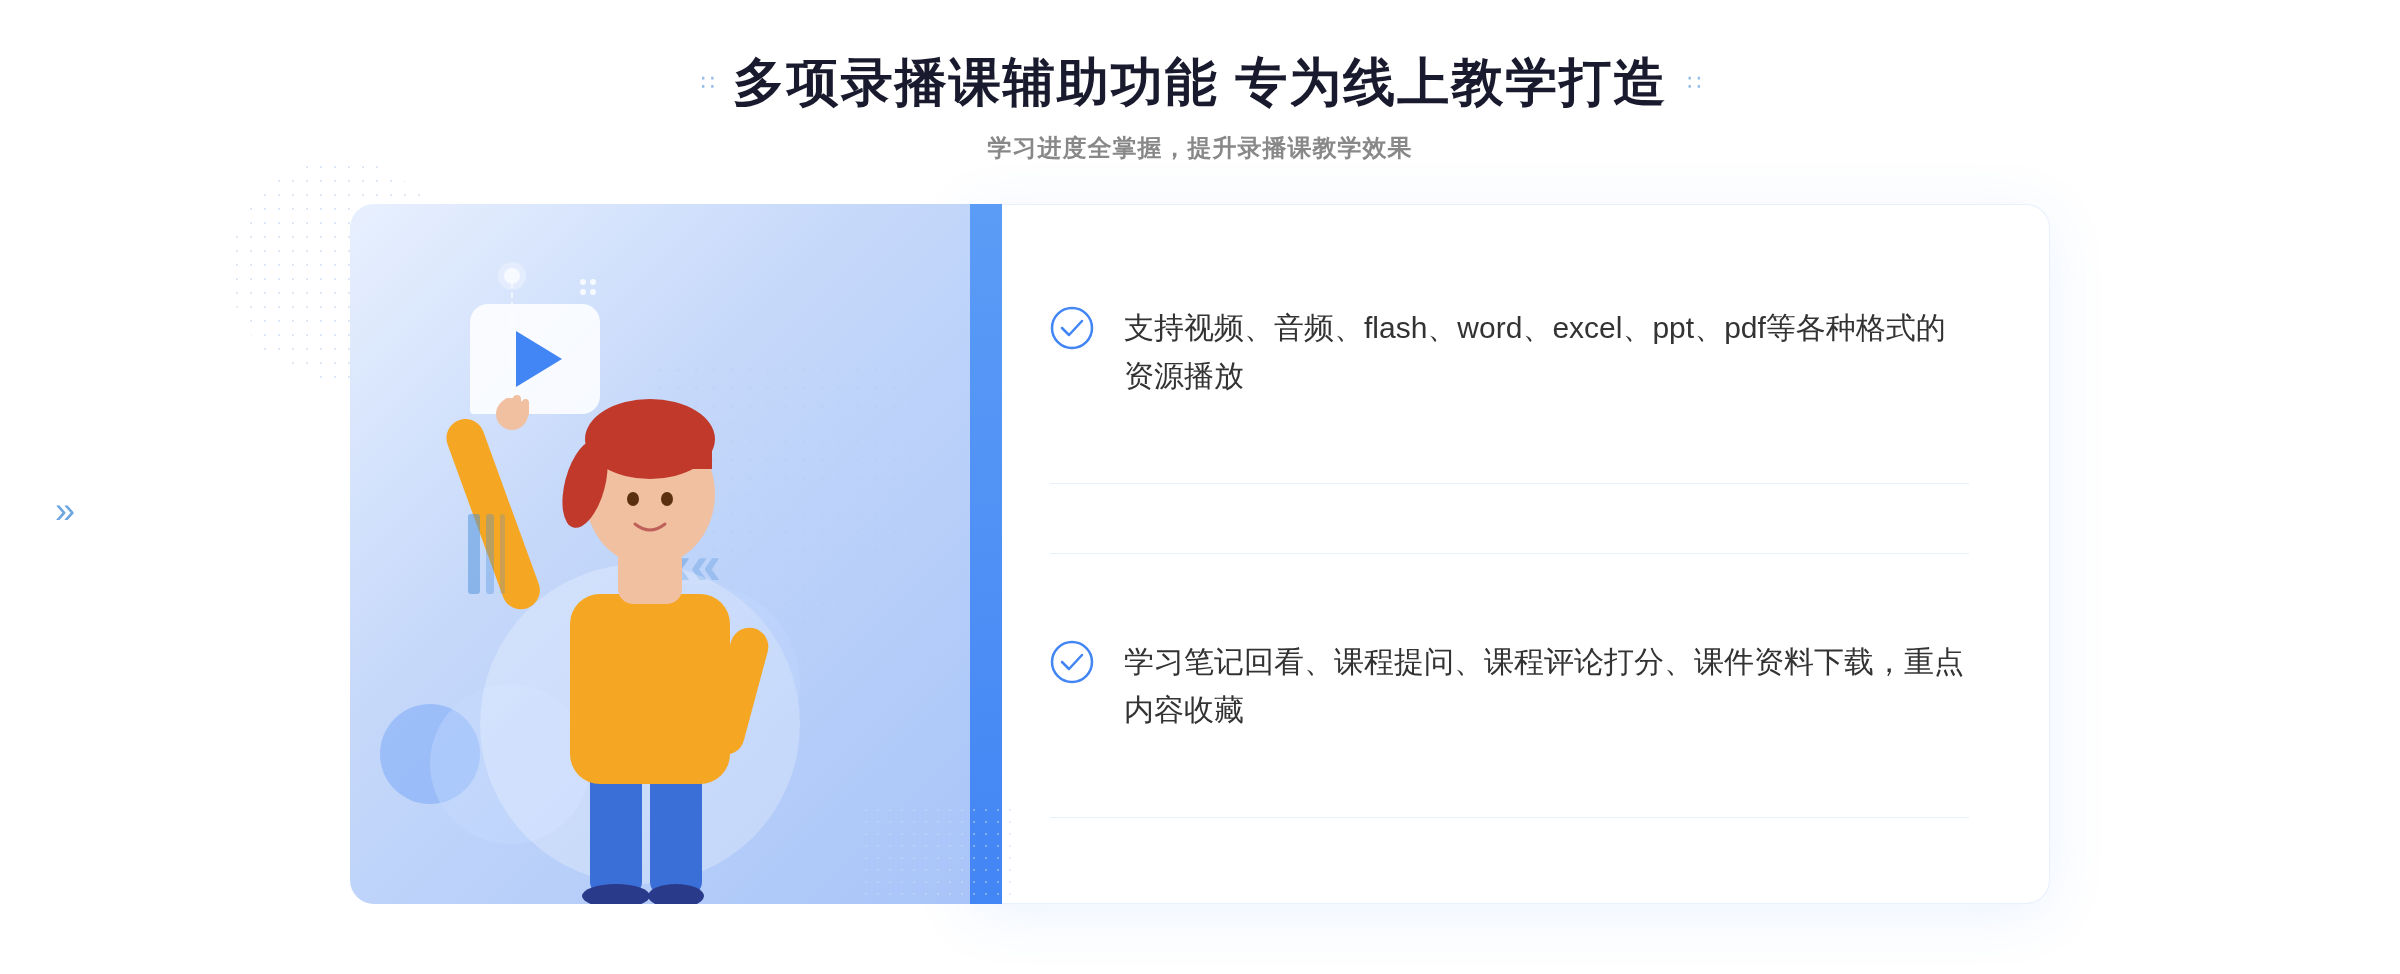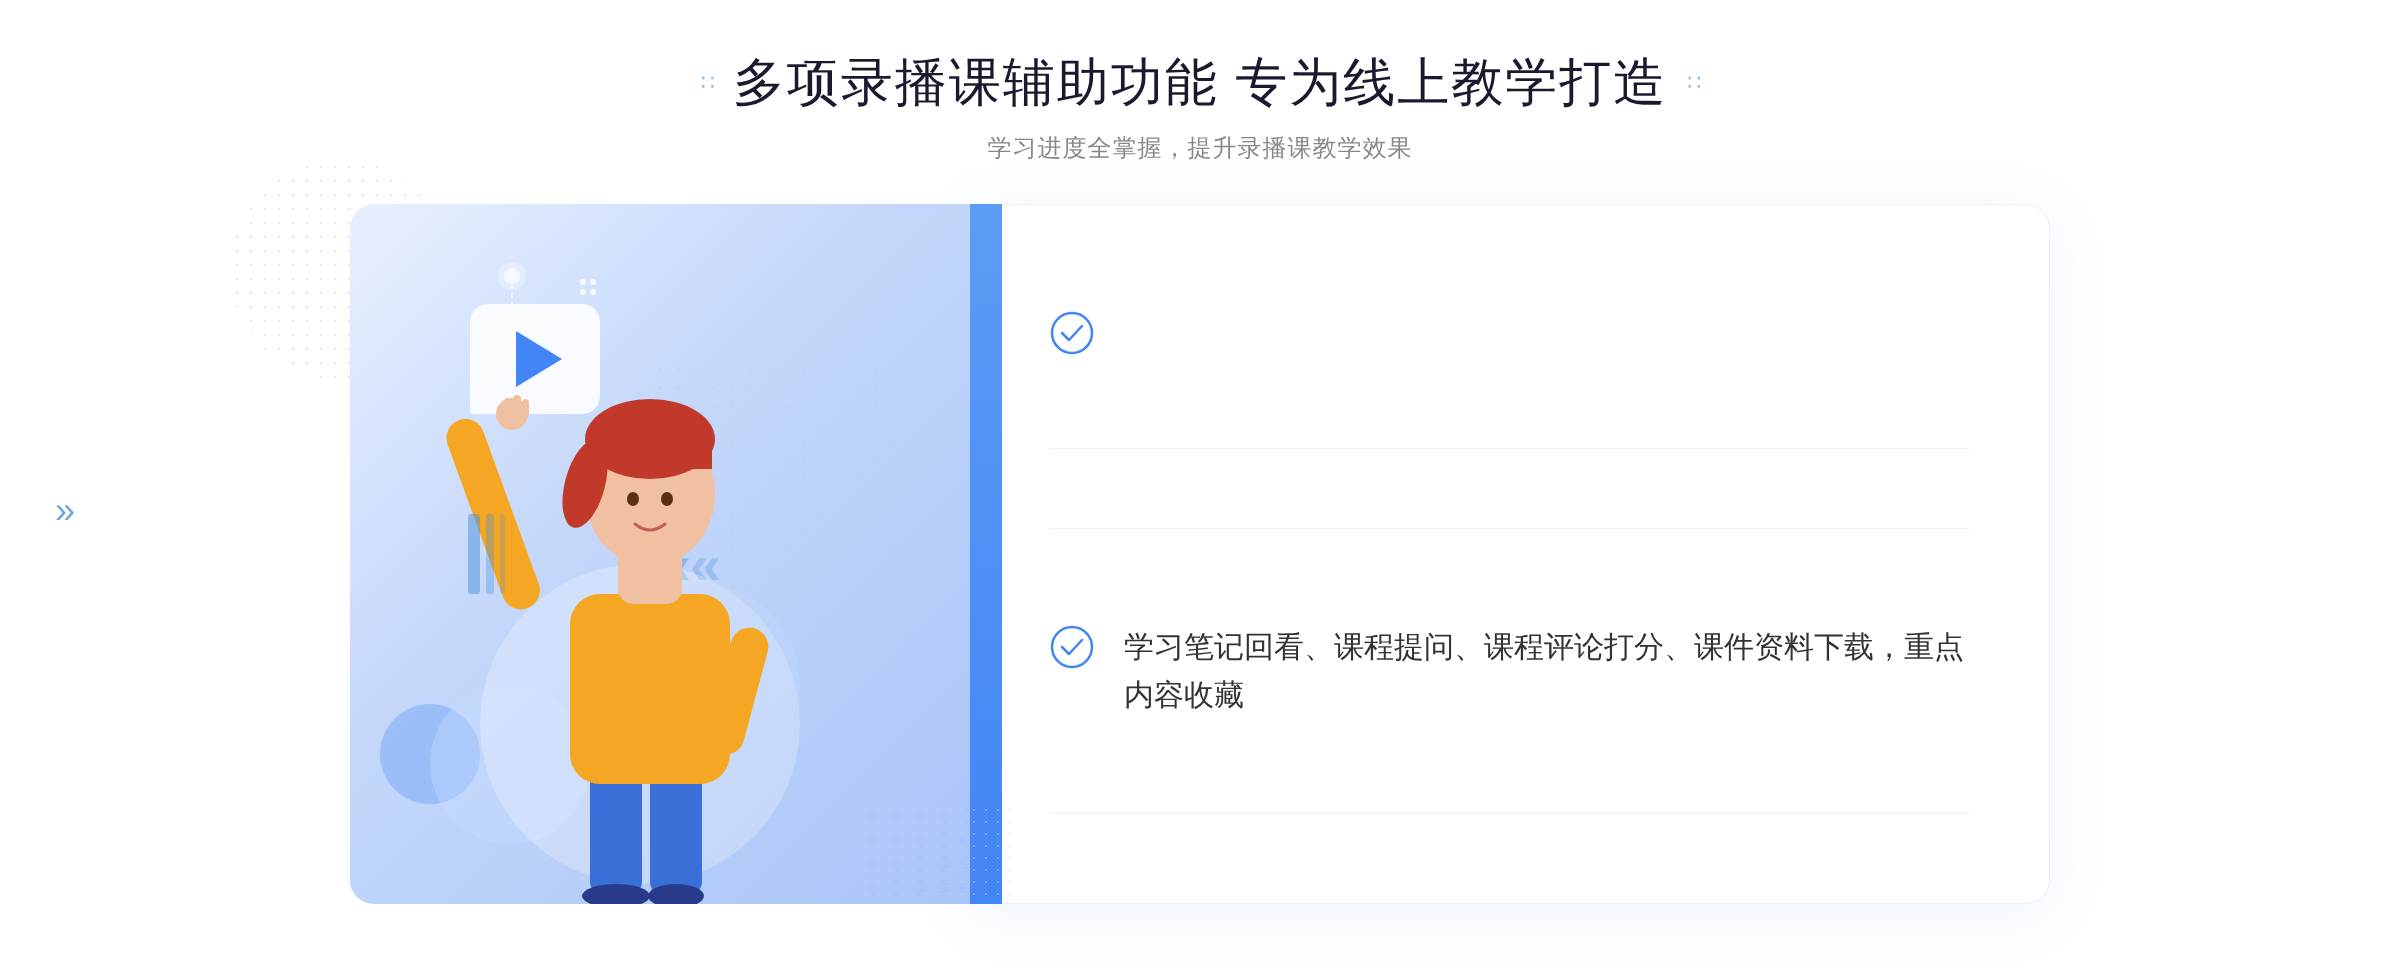--- a/index.html
+++ b/index.html
@@ -76,30 +76,30 @@
 
     .header-dots-icon {
       color: #4a90d9;
       font-size: 22px;
       opacity: 0.6;
       letter-spacing: -2px;
     }
 
     .header-title {
       font-size: 52px;
-      font-weight: 400;
+      font-weight: 700;
       color: #1a1a2e;
       letter-spacing: 2px;
     }
 
     .header-subtitle {
       margin-top: 14px;
       font-size: 24px;
       color: #888;
-      font-weight: 400;
+      font-weight: 700;
       letter-spacing: 1px;
     }
 
     
     .main-content {
       display: flex;
       align-items: flex-start;
       margin-top: 40px;
       width: 1700px;
       gap: 0;
@@ -352,20 +352,21 @@
 
     <div class="features-panel">
 
       <div class="feature-item">
         <div class="check-icon">
           <svg viewBox="0 0 44 44" fill="none" xmlns="http://www.w3.org/2000/svg">
             <circle cx="22" cy="22" r="20" stroke="#4285f4" stroke-width="2.5"></circle>
             <path d="M12 22 L19 29 L32 15" stroke="#4285f4" stroke-width="2.5" stroke-linecap="round" stroke-linejoin="round"></path>
           </svg>
         </div>
+        <span class="feature-text">支持视频、音频、flash、word、excel、ppt、pdf等各种格式的资源播放</span>
       </div>
 
       <div class="feature-divider"></div>
 
 
       <div class="feature-divider"></div>
 
       <div class="feature-item">
         <div class="check-icon">
           <svg viewBox="0 0 44 44" fill="none" xmlns="http://www.w3.org/2000/svg">

